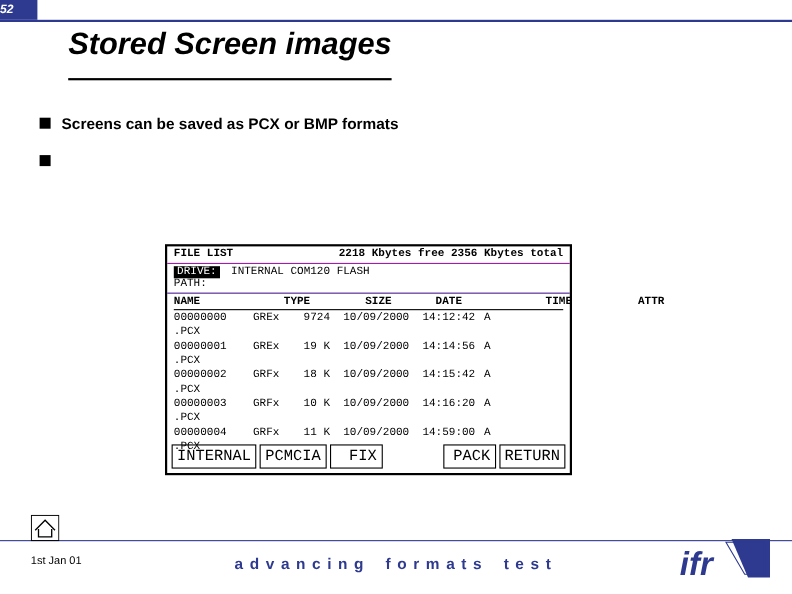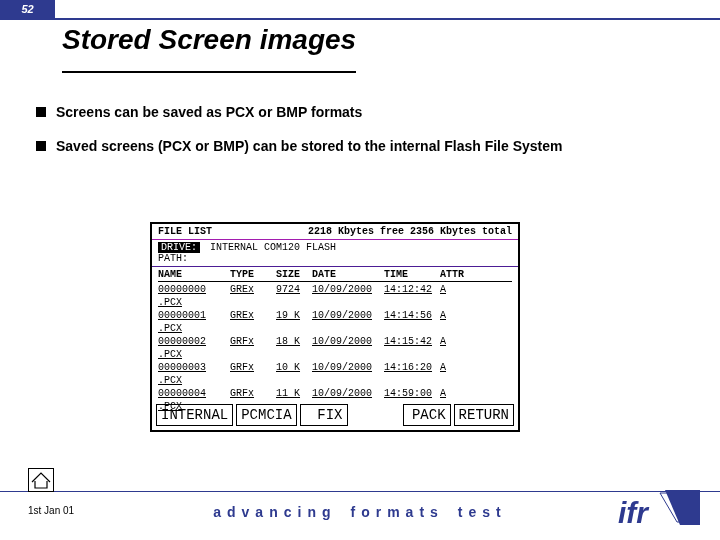--- a/index.html
+++ b/index.html
@@ -8,28 +8,28 @@
     height: 540px;
     font-family: Arial, Helvetica, sans-serif;
     background: #fff;
     position: relative;
     overflow: hidden;
   }
   .page-number {
     position: absolute;
     top: 0;
     left: 0;
-    width: 55px;
+    width: 34px;
     height: 18px;
     background: #2e3a8f;
     color: #fff;
     font-size: 11px;
     font-weight: bold;
     font-style: italic;
-    text-align: center;
+    text-align: left;
     line-height: 18px;
   }
   .title-divider {
     position: absolute;
     top: 18px;
     left: 0;
     width: 720px;
     height: 2px;
     background: #2e3a8f;
   }
@@ -92,26 +92,26 @@
     background: #000;
     color: #fff;
     padding: 0 3px;
     margin-right: 4px;
   }
   .fl-cols {
     padding: 2px 6px 0 6px;
     display: grid;
     grid-template-columns: 72px 46px 36px 72px 56px 30px;
     font-weight: bold;
+    gap: 28px;
   }
   .fl-cols span { text-align: left; }
   .fl-hr { border-top: 1px solid #000; margin: 1px 6px 0 6px; }
   .fl-rows {
     padding: 1px 6px;
-    text-decoration: underline;
   }
   .fl-row {
     display: grid;
     grid-template-columns: 72px 46px 36px 72px 56px 30px;
     line-height: 13px;
   }
   .fl-softkeys {
     position: absolute;
     bottom: 4px;
     left: 4px;
@@ -173,21 +173,20 @@
 <div class="title-divider"></div>
 <div class="title">Stored Screen images</div>
 
 <div class="bullets">
   <div class="bullet">
     <div class="sq"></div>
     <div>Screens can be saved as PCX or BMP formats</div>
   </div>
   <div class="bullet">
     <div class="sq"></div>
-    <div>Saved screens (PCX or BMP) can  be stored to the internal Flash File System</div>
   </div>
 </div>
 
 <div class="file-list-img">
   <div class="fl-header">
     <span>FILE LIST</span>
     <span>2218 Kbytes free 2356 Kbytes total</span>
   </div>
   <div class="fl-drive">
     <span class="drv">DRIVE:</span>

